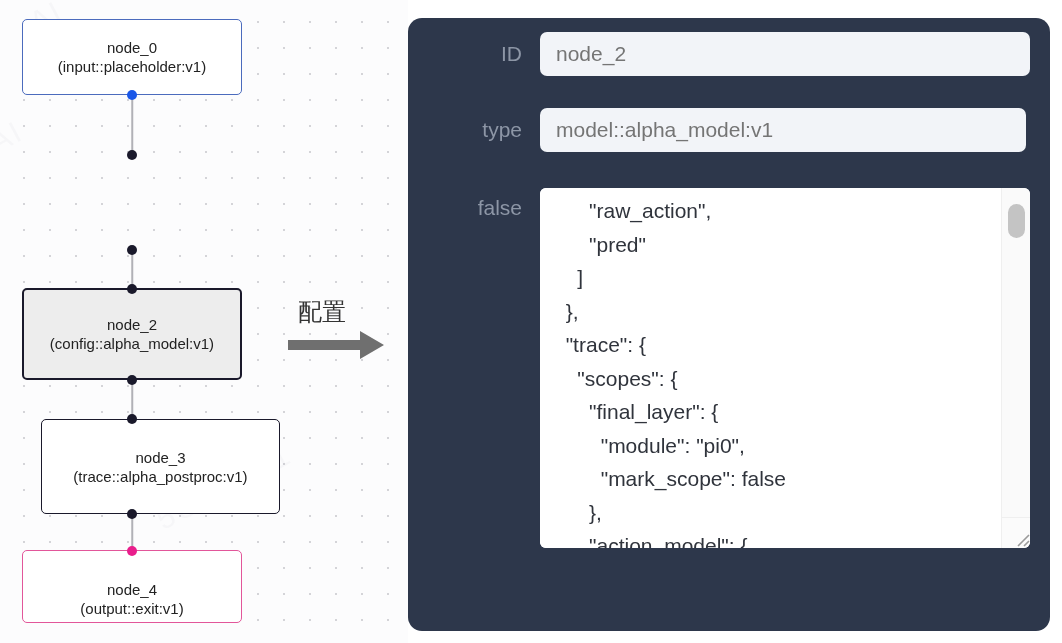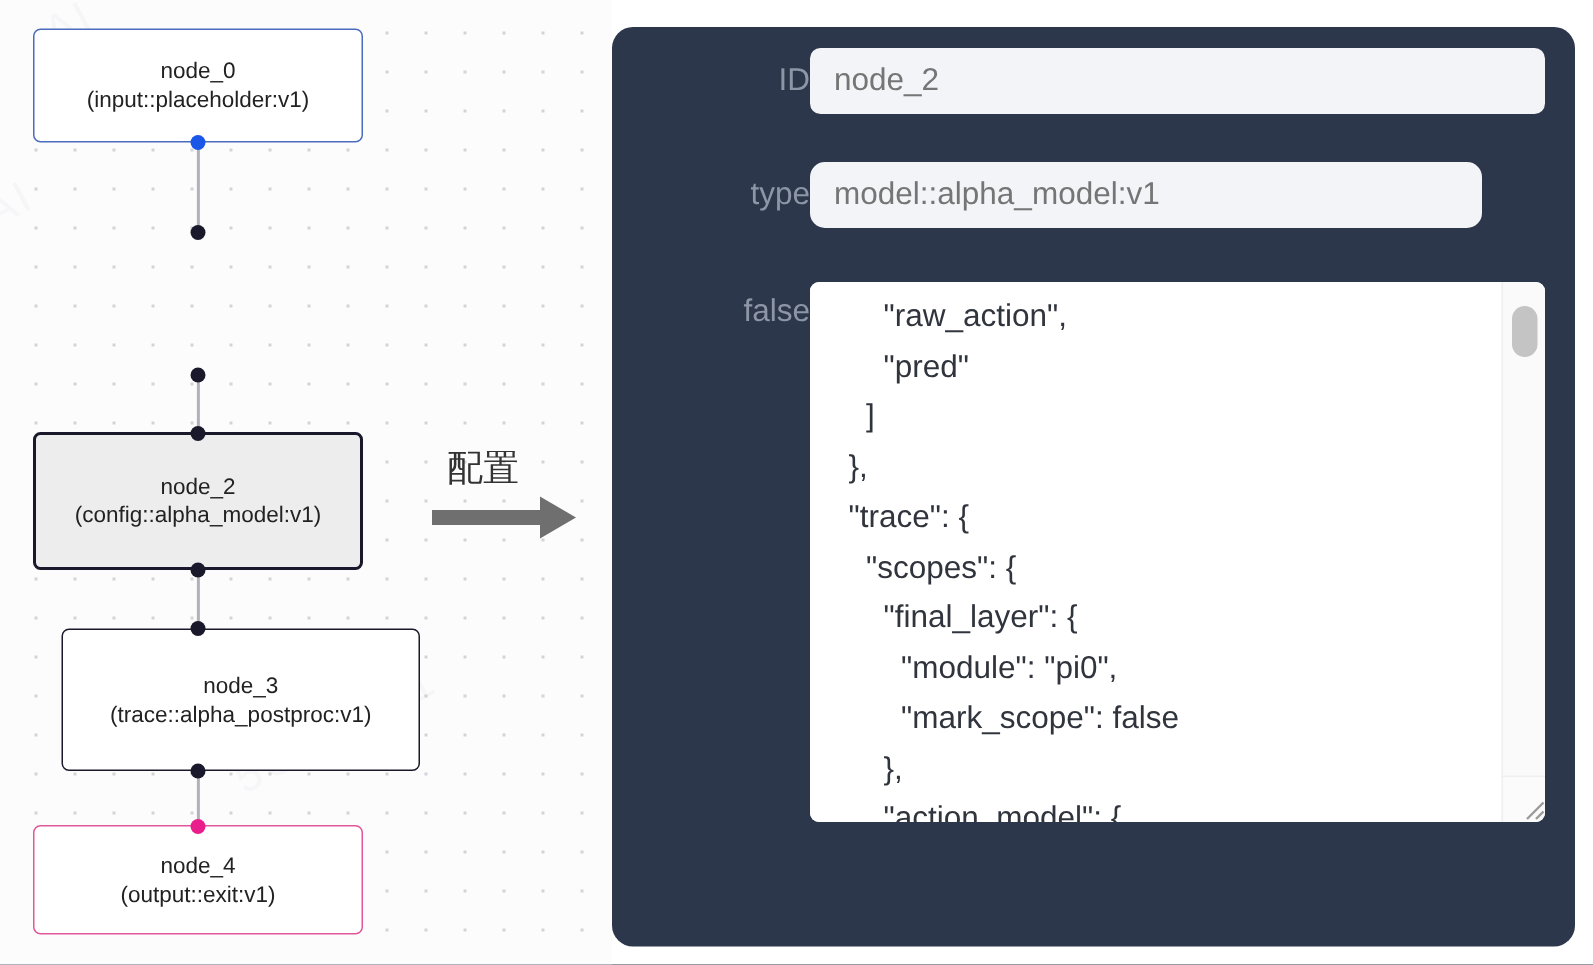--- a/index.html
+++ b/index.html
@@ -67,21 +67,21 @@
     text-align: center;
     display: flex;
     align-items: center;
     justify-content: center;
     padding: 4px 9px;
     box-shadow: 0 0 0 0 rgba(0,0,0,0);
   }
   .node .nlabel { width: 100%; word-break: break-all; }
 
   .node.n0 { border-color: #4b6bbd; }
-  .node.n4 { border-color: #e2569a; }
+  .node.n4 { border-color: #e2569a; align-items: flex-end; }
   .node.selected {
     background: #ededed;
     border-color: #1a192b;
     border-width: 2px;
   }
 
   
   .handle {
     position: absolute;
     width: 10px;
@@ -137,40 +137,41 @@
     position: absolute;
     display: flex;
     align-items: flex-start;
   }
   .field-label {
     color: #8d96a6;
     font-size: 21px;
     text-align: right;
     line-height: 44px;
     width: 110px;
+    padding-right: 18px;
     box-sizing: border-box;
     user-select: none;
   }
   .field-input {
     box-sizing: border-box;
     background: #f2f4f8;
     border: none;
     border-radius: 7px;
     color: #9aa1ac;
     font-size: 21px;
     font-family: "Liberation Sans", "DejaVu Sans", sans-serif;
     padding: 0 16px;
     outline: none;
   }
 
   #row-id { left: 22px; top: 14px; }
   #row-id .field-input { width: 490px; height: 44px; }
 
   #row-type { left: 22px; top: 90px; }
-  #row-type .field-input { width: 448px; height: 44px; border-radius: 10px; }
+  #row-type .field-input { width: 486px; height: 44px; }
 
   #row-config { left: 22px; top: 170px; }
   #row-config .field-label { line-height: 40px; }
 
   #config-box {
     position: relative;
     width: 490px;
     height: 360px;
     background: #ffffff;
     border-radius: 6px;

